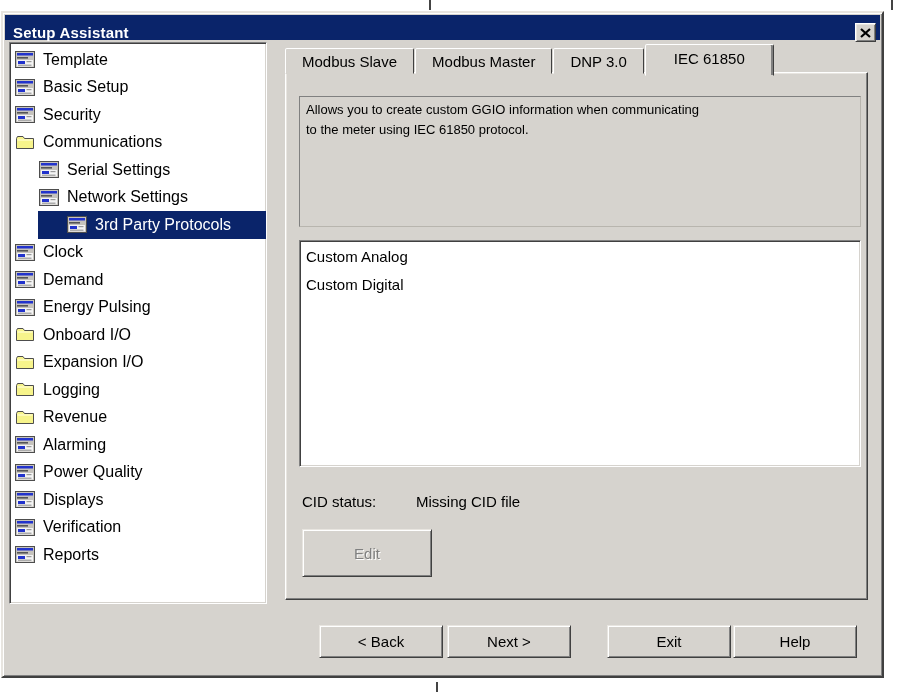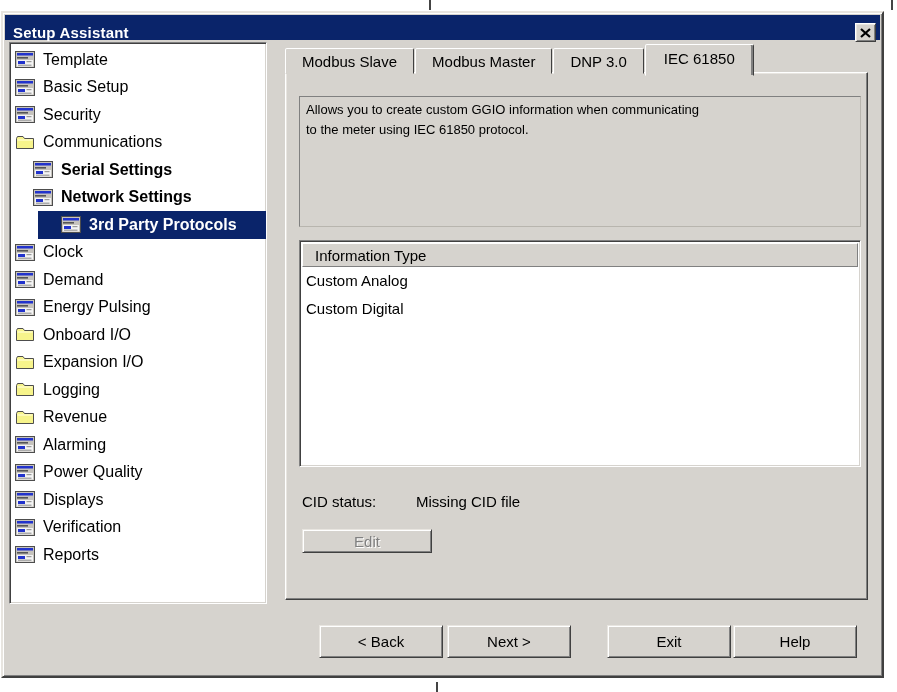--- a/index.html
+++ b/index.html
@@ -32,36 +32,36 @@
 
   
   .tree{
     position:absolute;left:6px;top:29px;width:258px;height:562px;box-sizing:border-box;
     background:#ffffff;overflow:hidden;
     border:1px solid;border-color:#808080 #ffffff #ffffff #808080;
     box-shadow:inset 1px 1px 0 #404040, inset -1px -1px 0 #d6d3ce;
     padding-top:3px;
   }
   .trow{height:27.5px;display:flex;align-items:center;font-size:16px;white-space:nowrap;padding-left:5px;}
-  .trow.lvl1{padding-left:23px;font-weight:bold;}
+  .trow.lvl1{padding-left:29px;}
   .trow.sel{background:#0a246a;color:#ffffff;margin-left:28px;}
   .ticon{width:20px;height:17px;margin-right:8px;flex:0 0 auto;display:inline-flex;}
   .ticon svg{display:block;}
 
   
   .tabstrip{
     position:absolute;left:282px;top:29px;height:32px;display:flex;align-items:flex-end;z-index:3;
   }
   .tab{
     height:26px;line-height:25px;padding:0 16px;font-size:15px;background:#d6d3ce;
     border:1px solid;border-color:#ffffff #404040 transparent #ffffff;
     border-radius:2px 2px 0 0;box-sizing:border-box;margin-right:1px;position:relative;
   }
   .tab.active{
-    height:32px;line-height:27px;padding:0 18px;z-index:4;top:2px;
+    height:32px;line-height:27px;padding:0 28px;z-index:4;top:2px;
     box-shadow:inset -2px 0 0 #808080;
   }
 
   
   .pane{
     position:absolute;left:282px;top:59px;width:583px;height:528px;box-sizing:border-box;
     background:#d6d3ce;z-index:2;
     border:1px solid;border-color:#ffffff #404040 #404040 #ffffff;
     box-shadow:inset -1px -1px 0 #808080, inset 1px 1px 0 #e8e5e0;
   }
@@ -86,21 +86,21 @@
   .cid-label{position:absolute;left:16px;}
   .cid-value{position:absolute;left:130px;}
 
   
   .btn{
     background:#d6d3ce;font-family:"Liberation Sans", sans-serif;font-size:15px;color:#000;
     border:1px solid;border-color:#e8e5e0 #404040 #404040 #e8e5e0;
     box-shadow:inset 1px 1px 0 #ffffff, inset -1px -1px 0 #808080;
     box-sizing:border-box;cursor:default;
   }
-  .btn.edit{position:absolute;left:16px;top:456px;width:130px;height:24px;}
+  .btn.edit{position:absolute;left:16px;top:456px;width:130px;height:48px;}
   .btn[disabled]{color:#808080;text-shadow:1px 1px 0 #ffffff;}
   .footer-btn{position:absolute;top:612px;width:124px;height:33px;}
 </style>
 </head>
 <body>
 
 <div class="artifact" style="left:429px;top:0;width:2px;height:10px;"></div>
 <div class="artifact" style="left:891px;top:0;width:2px;height:10px;"></div>
 <div class="artifact" style="left:436px;top:682px;width:2px;height:10px;"></div>
 
@@ -366,21 +366,20 @@
       <div class="tab">Modbus Master</div>
       <div class="tab">DNP 3.0</div>
       <div class="tab active">IEC 61850</div>
     </div>
 
   <div class="pane">
     <div class="desc">Allows you to create custom GGIO information when communicating
 to the meter using IEC 61850 protocol.</div>
 
     <div class="list">
-      <div class="list-header">Information Type</div>
       <div id="listrows">
           <div class="lrow">Custom Analog</div>
           <div class="lrow">Custom Digital</div>
         </div>
     </div>
 
     <div class="cid-row">
       <span class="cid-label">CID status:</span>
       <span class="cid-value">Missing CID file</span>
     </div>

